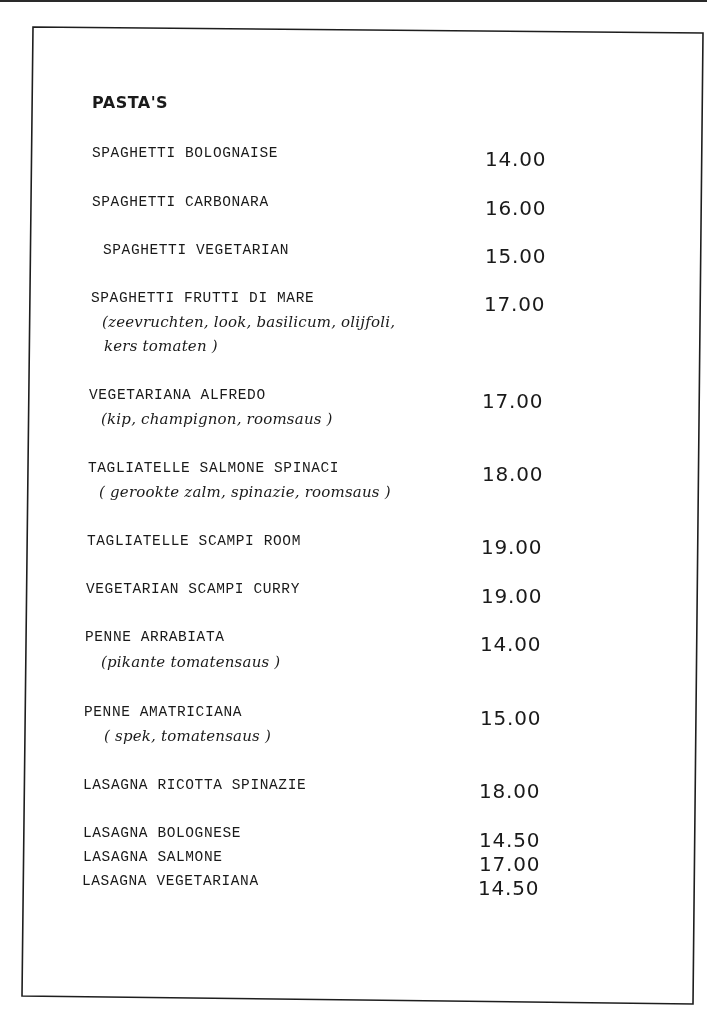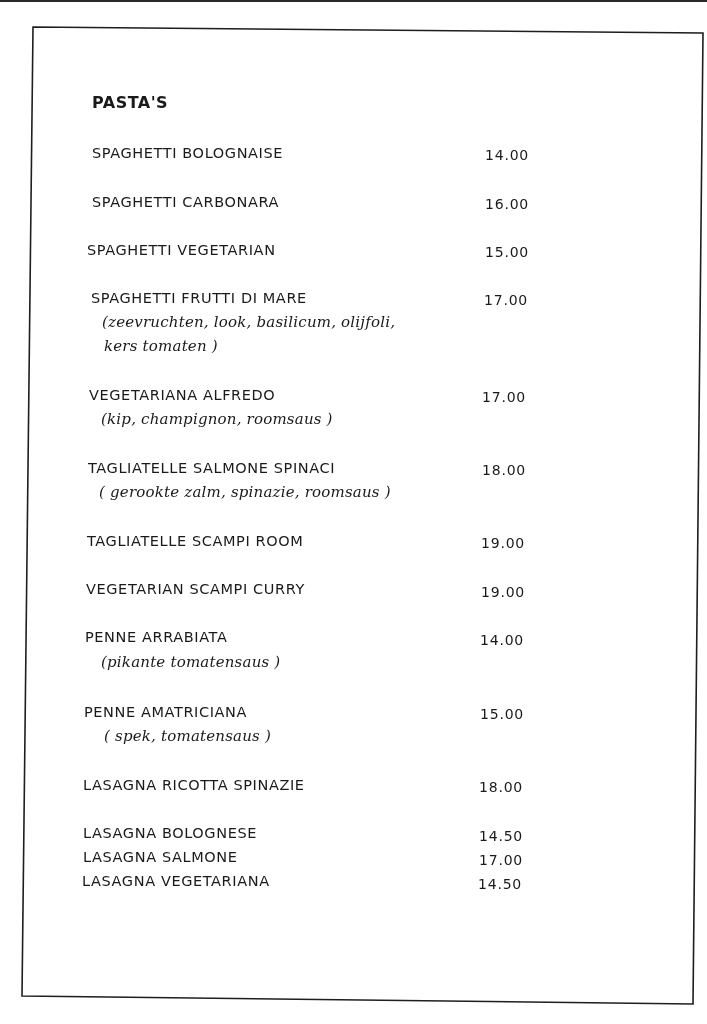--- a/index.html
+++ b/index.html
@@ -2,23 +2,23 @@
 <html><head>
 <meta charset="utf-8">
 <style>
   html, body { margin:0; padding:0; }
   body { width:707px; height:1024px; background:#ffffff; position:relative; overflow:hidden;
          font-family:"DejaVu Sans", sans-serif; color:#1a1a1a; }
   .topbar { position:absolute; left:0; top:0; width:707px; height:2px; background:#2a2a2a; }
   .frame { position:absolute; left:0; top:0; width:707px; height:1024px; }
   .heading { position:absolute; left:92px; top:93px; font-size:16px; font-weight:bold;
              letter-spacing:0.5px; text-underline-offset:3px; text-decoration-thickness:2px; }
-  .item { position:absolute; font-size:14.5px; letter-spacing:0.6px; white-space:nowrap; }
+  .item { position:absolute; font-size:14.5px; letter-spacing:0.6px; white-space:nowrap;font-family:Liberation Mono, monospace; }
   .desc { position:absolute; font-size:15px; white-space:nowrap; font-style:italic; font-family:"DejaVu Serif", serif; letter-spacing:0.2px; }
-  .price { position:absolute; font-size:14px; letter-spacing:0.8px; white-space:nowrap; }
+  .price { position:absolute; font-size:20px; letter-spacing:0.8px; white-space:nowrap; }
 </style>
 </head>
 <body>
 
 <div class="topbar"></div>
 
 <svg class="frame" viewBox="0 0 707 1024" width="707" height="1024">
   <polygon points="33,27 703,33 693,1004 22,996" fill="none" stroke="#1e1e1e" stroke-width="1.6"></polygon>
 </svg>
 
@@ -28,21 +28,21 @@
   <div class="item" style="left:92px;top:145px">SPAGHETTI BOLOGNAISE</div>
   <div class="price" style="left:485px;top:147px">14.00</div>
 </div>
 
 <div>
   <div class="item" style="left:92px;top:194px">SPAGHETTI CARBONARA</div>
   <div class="price" style="left:485px;top:196px">16.00</div>
 </div>
 
 <div>
-  <div class="item" style="left:87px;top:242px">SPAGHETTI VEGETARIAN</div>
+  <div class="item" style="left:103px;top:242px">SPAGHETTI VEGETARIAN</div>
   <div class="price" style="left:485px;top:244px">15.00</div>
 </div>
 
 <div>
   <div class="item" style="left:91px;top:290px">SPAGHETTI FRUTTI DI MARE</div>
   <div class="price" style="left:484px;top:292px">17.00</div>
   <div class="desc" style="left:102px;top:313px">(zeevruchten, look, basilicum, olijfoli,</div>
   <div class="desc" style="left:104px;top:337px">kers tomaten )</div>
 </div>
 

